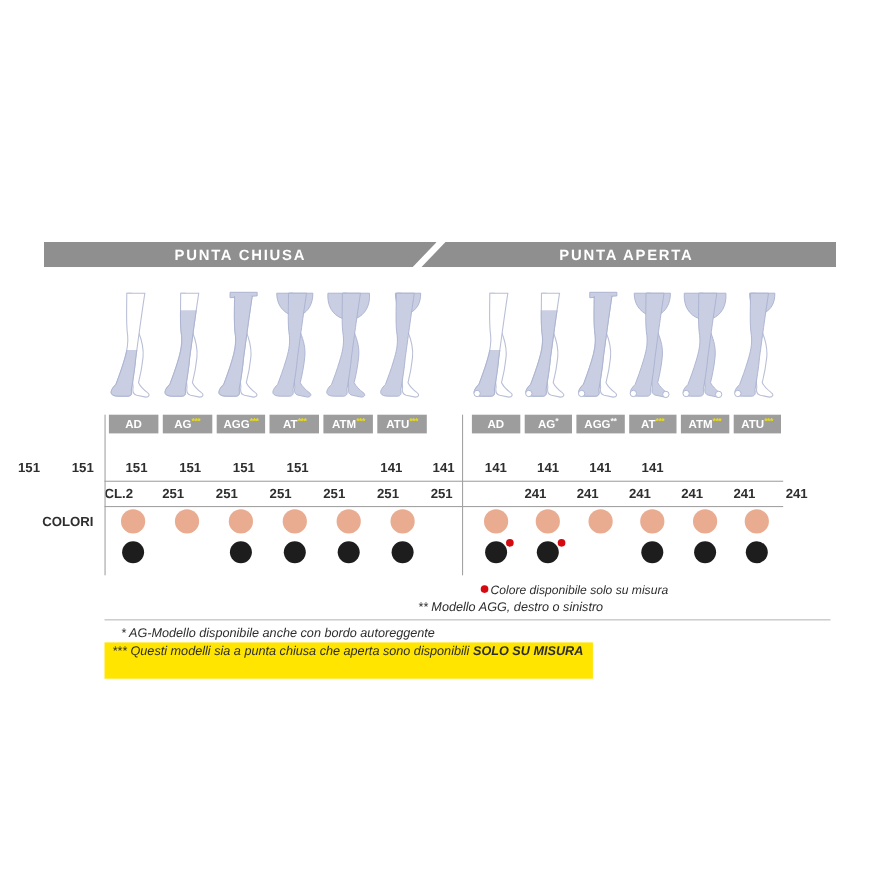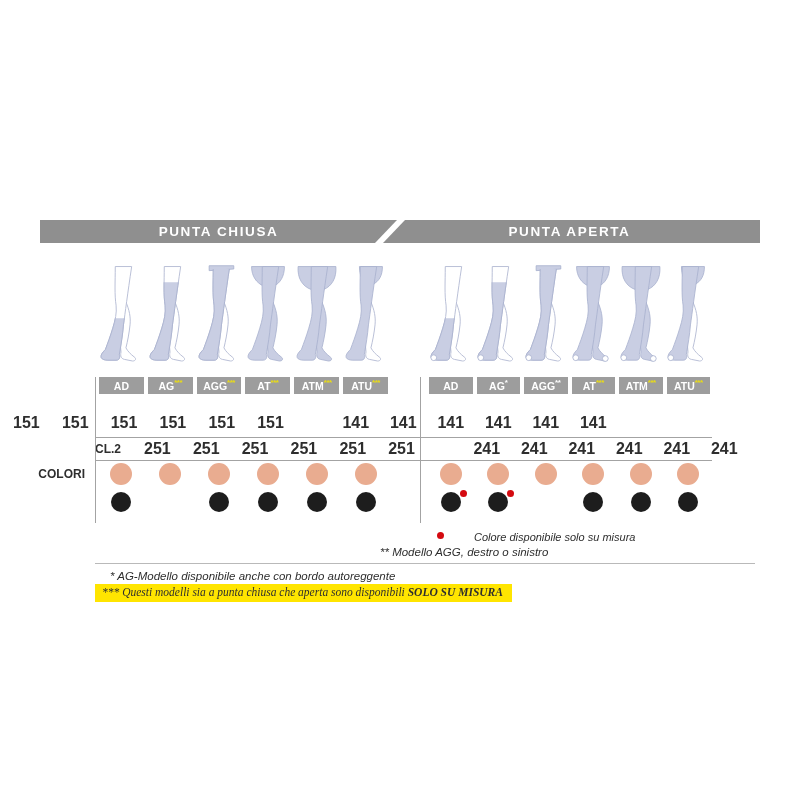--- a/index.html
+++ b/index.html
@@ -26,41 +26,41 @@
   .tagsrow{top:377px;height:17px;}
   .tag{flex:1;margin:0 2px;background:#9d9d9d;display:flex;align-items:center;
        justify-content:center;color:#fff;font-weight:bold;font-size:10.5px;}
   .tag sup{font-size:8px;line-height:0;position:relative;top:-3px;letter-spacing:-0.5px;color:#fff;}
   .tag sup.yellow{color:#ecde12;}
   
   .cl1row{top:394px;height:43px;}
   .cl1row .cell{align-items:flex-end;padding-bottom:5px;box-sizing:border-box;}
   .cl1row .rlabel{align-items:flex-end;padding-bottom:4px;}
   .cl2row{top:437px;height:23px;padding-left:36px;}
-  .num{font-weight:bold;font-size:16px;color:#2e2e2e;}
+  .num{font-weight:bold;font-size:12px;color:#2e2e2e;}
   
   .beigerow{top:460px;height:28px;}
   .blackrow{top:488px;height:27px;}
   .dot{border-radius:50%;display:block;}
   .dot.beige{width:22px;height:22px;background:#e9ac90;}
   .dot.black{width:20px;height:20px;background:#1d1d1d;}
   .dotwrap{position:relative;display:flex;}
   .reddot{position:absolute;top:-2px;right:-6px;width:7px;height:7px;border-radius:50%;background:#d40a10;}
   
   .hline{position:absolute;height:1px;background:#a3a3a3;}
   .vline{position:absolute;width:1px;background:#a3a3a3;}
   
   .rednote{position:absolute;top:531px;left:437px;font-size:11px;font-style:italic;
-           display:flex;align-items:flex-start;color:#2e2e2e;gap:28px;}
+           display:flex;align-items:flex-start;color:#2e2e2e;}
   .rednote .bullet{width:7px;height:7px;border-radius:50%;background:#d40a10;margin:1px 2px 0 0;}
   .divider{position:absolute;top:563px;left:95px;width:660px;height:1px;background:#b9b9b9;}
   .fnote{position:absolute;font-size:11.5px;font-style:italic;color:#2e2e2e;}
   .fnote1{top:570px;left:110px;}
   .fnote2{top:546px;left:380px;}
-  .fnote3{top:584px;left:95px;background:#ffe500;padding:2px 9px 4px 7px;font-family:Liberation Serif, serif;}
+  .fnote3{top:584px;left:95px;background:#ffe500;padding:2px 9px 19px 7px;}
   .fnote3 b{font-style:italic;}
   
   .leg-white{fill:#ffffff;stroke:#b9bfd6;stroke-width:1.2px;}
   .leg-fill{fill:#c9cee3;stroke:#a8b1ce;stroke-width:1px;}
   .toe-open{fill:#ffffff;stroke:#a8b1ce;stroke-width:1px;}
   .defs-hidden{position:absolute;width:0;height:0;overflow:hidden;}
 </style>
 </head>
 <body>
 

